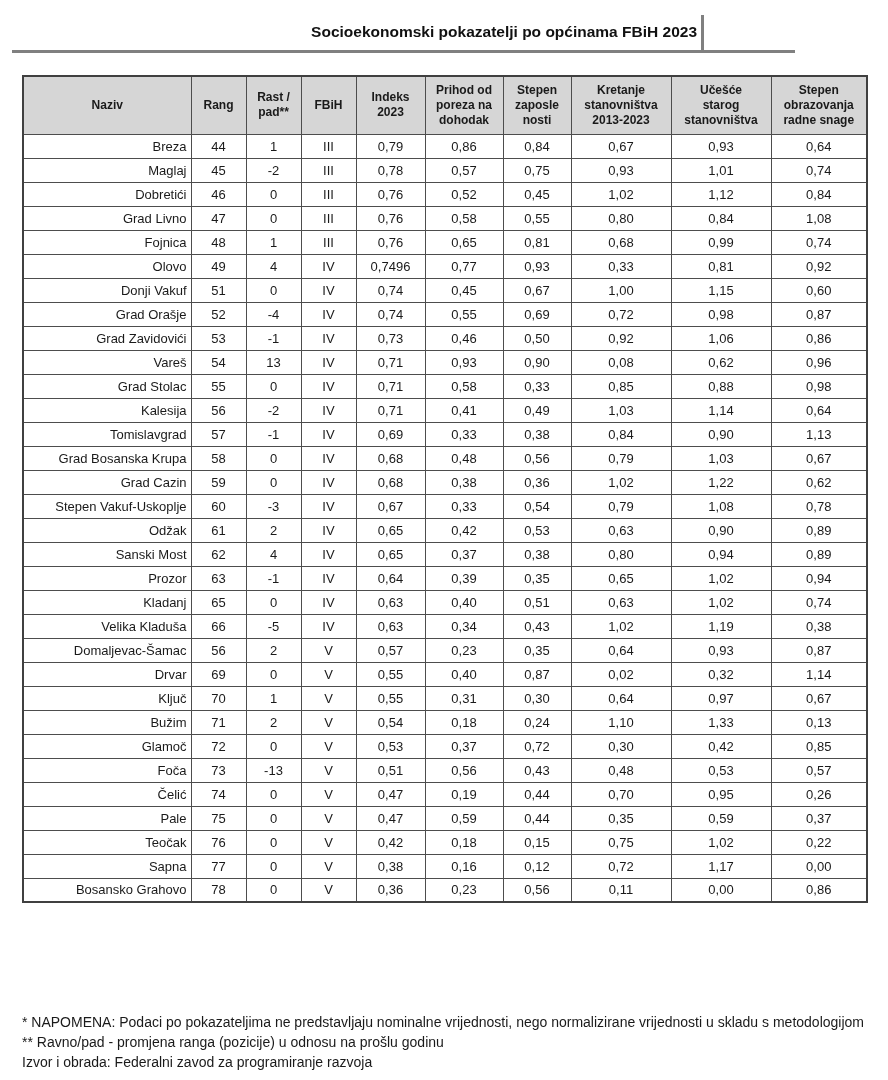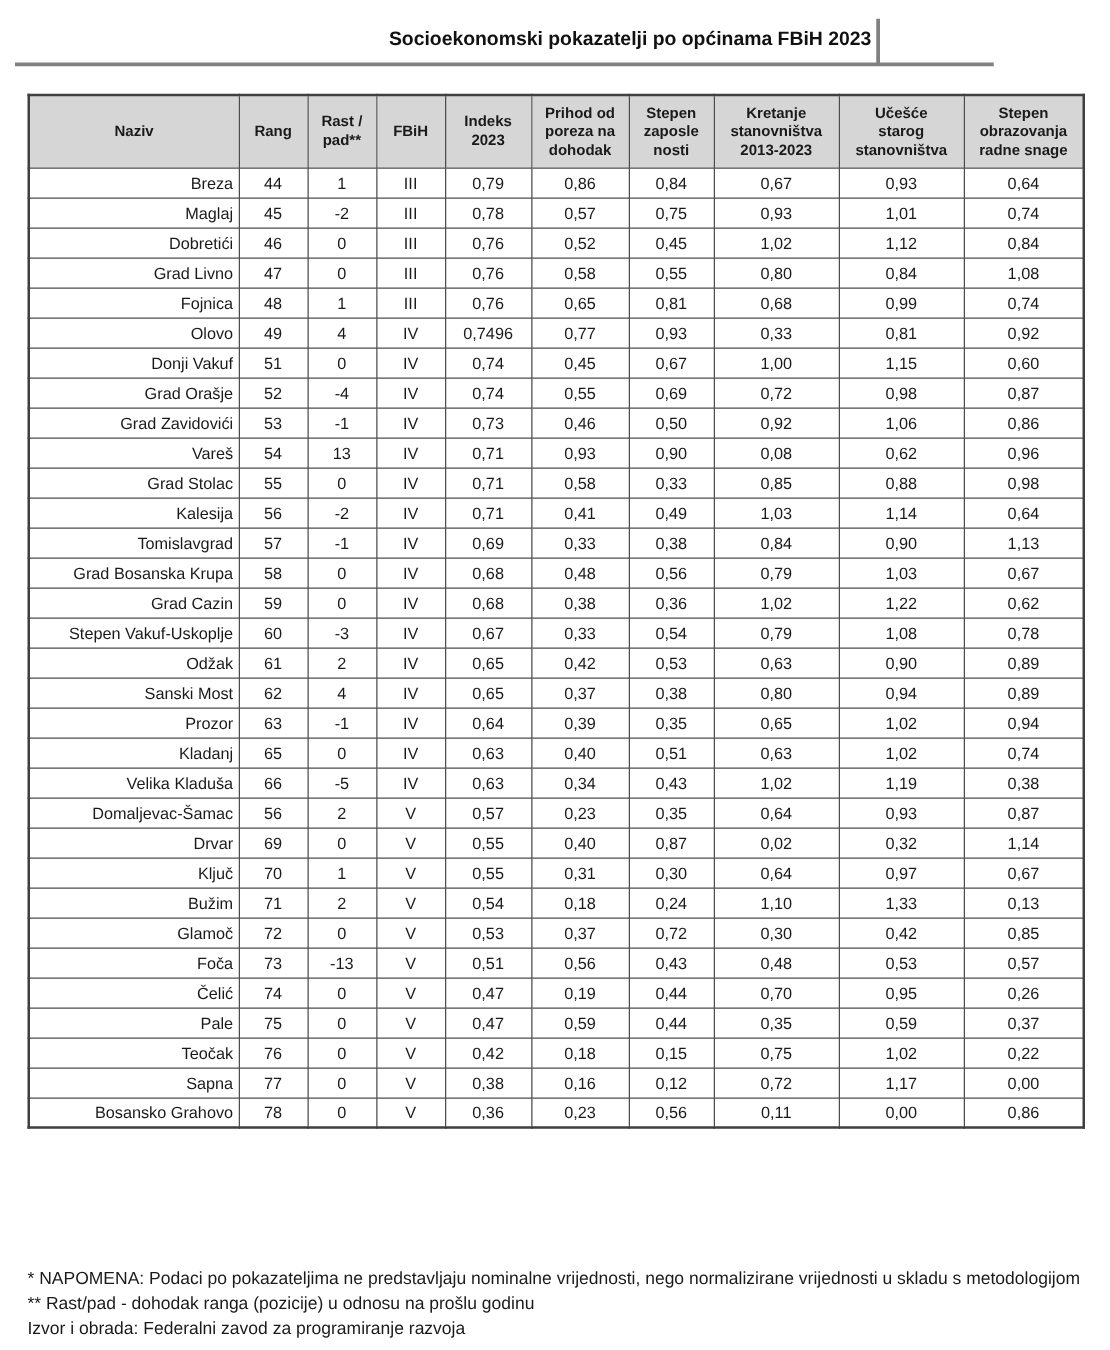--- a/index.html
+++ b/index.html
@@ -525,17 +525,17 @@
           <td>0,56</td>
           <td>0,11</td>
           <td>0,00</td>
           <td>0,86</td>
         </tr>
       </tbody>
   </table>
 
   <div class="footnotes">
     <div>* NAPOMENA: Podaci po pokazateljima ne predstavljaju nominalne vrijednosti, nego normalizirane vrijednosti u skladu s metodologijom</div>
-    <div>** Rast/pad - dohodak ranga (pozicije) u odnosu na prošlu godinu</div>
+    <div>** Ravno/pad - promjena ranga (pozicije) u odnosu na prošlu godinu</div>
     <div>Izvor i obrada: Federalni zavod za programiranje razvoja</div>
   </div>
 
 </div>
 
 </body></html>

